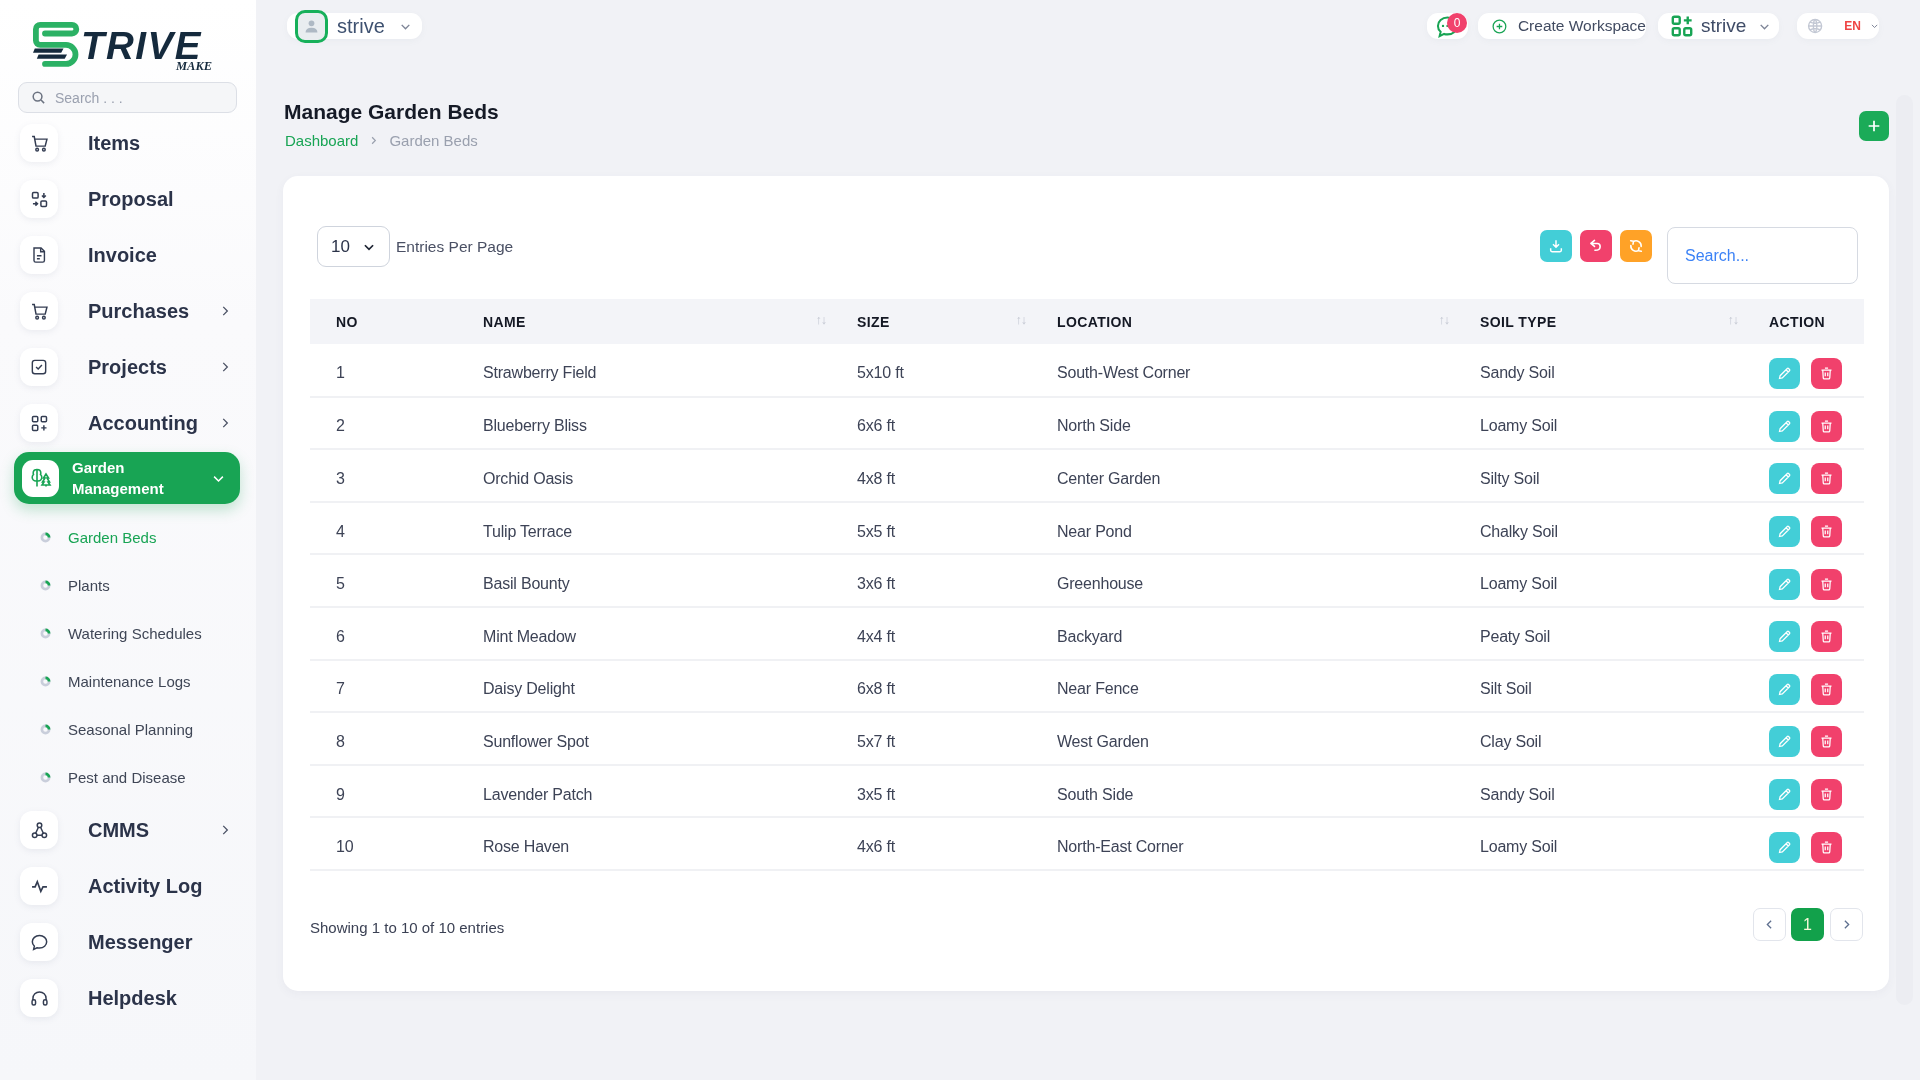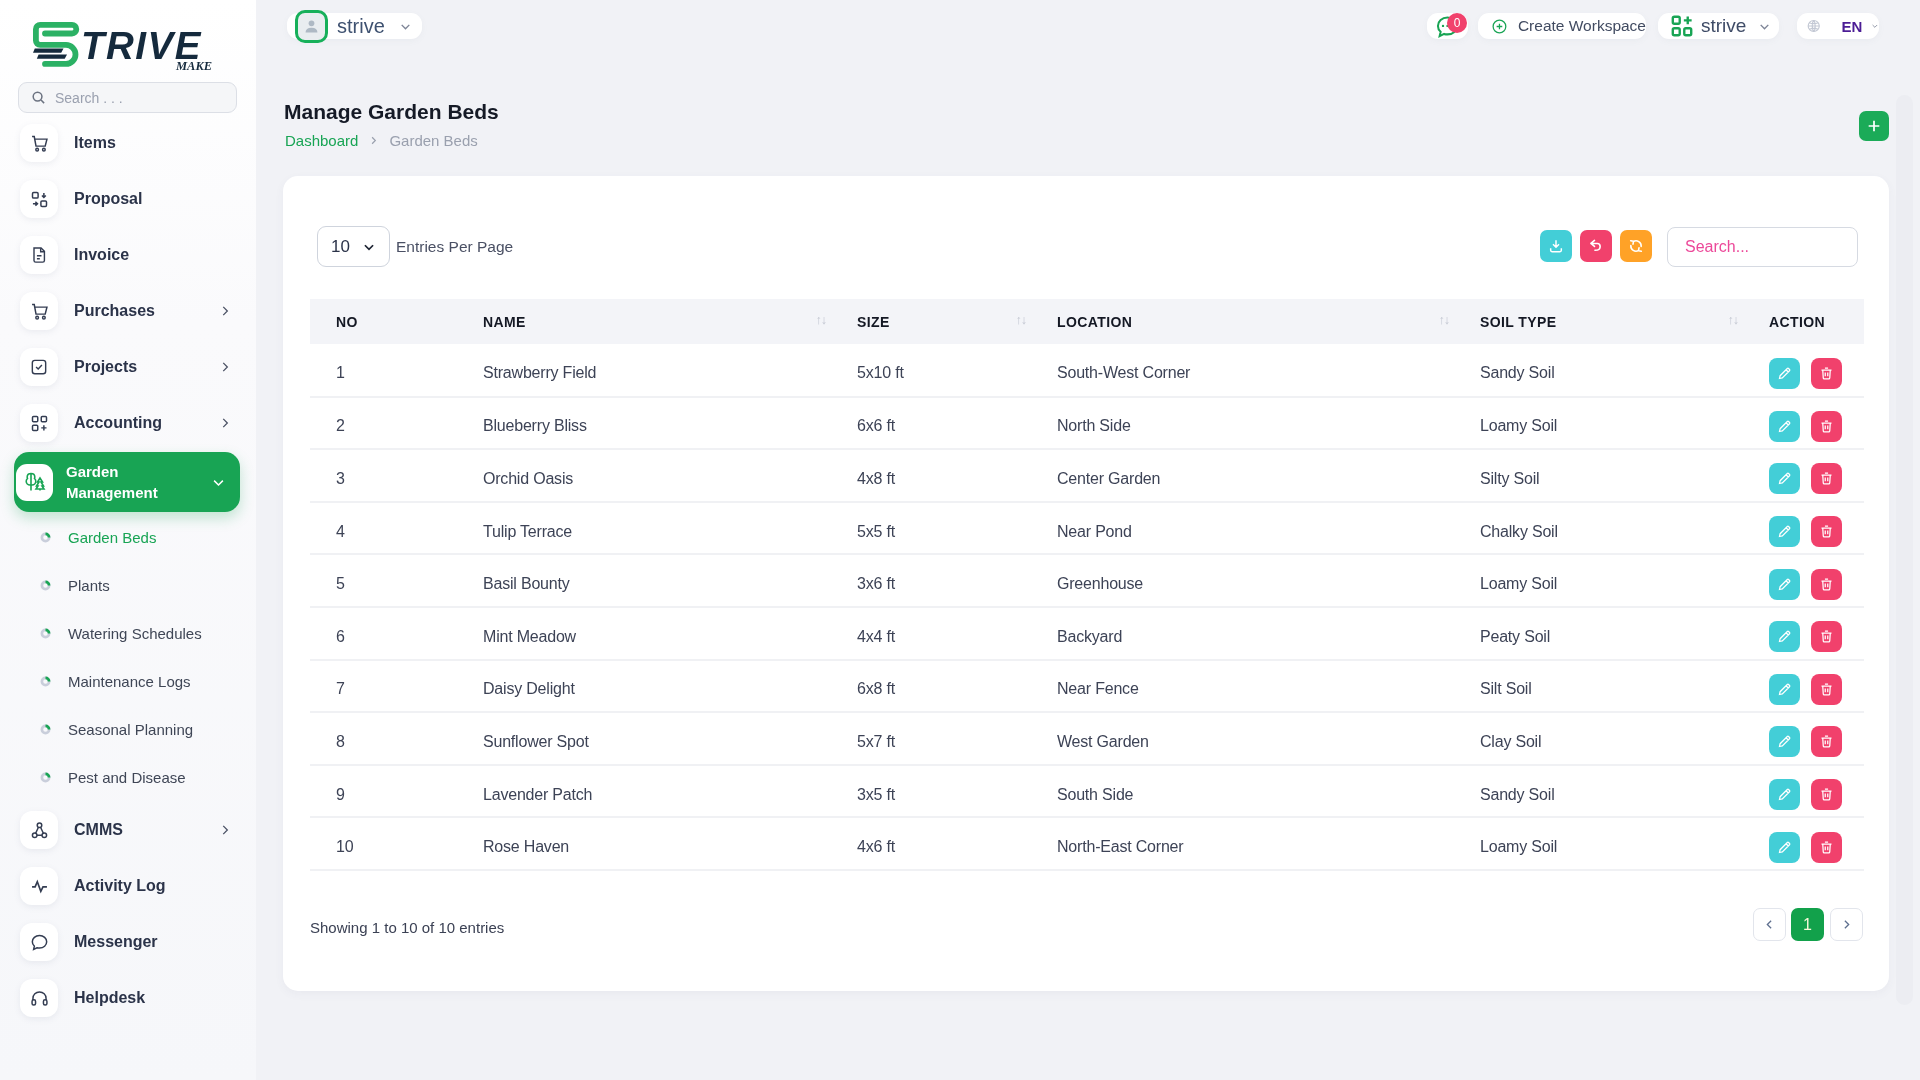--- a/index.html
+++ b/index.html
@@ -5,61 +5,61 @@
 * { margin:0; padding:0; box-sizing:border-box; }
 html,body { width:1920px; height:1080px; overflow:hidden; }
 body { background:#f1f2f6; font-family:"Liberation Sans",sans-serif; color:#252f4a; }
 
 .sidebar { position:absolute; left:0; top:0; width:256px; height:1080px; background:linear-gradient(180deg,#ffffff 0%,#fafafc 30%,#f6f7fa 100%); }
 .logo { position:absolute; left:33px; top:16px; }
 .sb-search { position:absolute; left:18px; top:82px; width:219px; height:31px; background:#f5f6f8; border:1px solid #dcdfe6; border-radius:9px; display:flex; align-items:center; padding-left:12px; color:#9aa0af; font-size:14px; }
 .sb-search svg { margin-right:9px; }
 .mi { position:absolute; left:20px; width:220px; height:40px; display:flex; align-items:center; }
 .mi .tile { width:38px; height:38px; background:#fff; border-radius:12px; box-shadow:0 2px 6px rgba(120,130,157,.12); display:flex; align-items:center; justify-content:center; color:#343d52; flex:none; }
-.mi .lbl { margin-left:16px; font-size:16px; font-weight:bold; color:#2b3349; }
+.mi .lbl { margin-left:30px; font-size:20px; font-weight:bold; color:#2b3349; }
 .mi .chev { margin-left:auto; margin-right:8px; color:#4a5164; }
-.pill { position:absolute; left:14px; top:452px; width:226px; height:60px; background:#18a454; border-radius:15px; display:flex; align-items:center; padding-left:0; box-shadow:0 6px 14px rgba(24,164,84,.25);justify-content:flex-end; }
+.pill { position:absolute; left:14px; top:452px; width:226px; height:52px; background:#18a454; border-radius:15px; display:flex; align-items:center; padding-left:6px; box-shadow:0 6px 14px rgba(24,164,84,.25);justify-content:flex-end; }
 .pill .tile { width:37px; height:37px; background:#fff; border-radius:11px; display:flex; align-items:center; justify-content:center; color:#18a454; flex:none; margin-left:2px; }
 .pill .lbl { margin-left:13px; font-size:15px; font-weight:bold; color:#fff; line-height:21px; }
 .pill .chev { margin-left:auto; margin-right:14px; color:#fff; }
 .smi { position:absolute; left:38px; width:210px; height:48px; display:flex; align-items:center; font-size:15px; color:#3f4656; }
 .smi .ring { margin-right:17px; margin-left:2px; }
 .smi.active { color:#18a454; }
 
 .chip { position:absolute; top:13px; height:26px; background:#fff; border-radius:11px; display:flex; align-items:center; box-shadow:0 2px 6px rgba(120,130,157,.06); }
 .ws { left:287px; width:135px; padding-left:8px; }
 .ws .av { width:33px; height:33px; border:3px solid #17b05a; border-radius:10px; background:#e9edf0; display:flex; align-items:center; justify-content:center; color:#b6c0cb; }
 .ws .nm { margin-left:9px; font-size:20px; color:#3e5170; }
 .ws .chev { margin-left:14px; color:#7d8496; }
 .chat { left:1427px; width:41px; justify-content:center; }
 .badge0 { position:absolute; right:1px; top:0px; width:20px; height:20px; background:#f1416c; border-radius:50%; color:#fff; font-size:12px; display:flex; align-items:center; justify-content:center; }
 .cw { left:1478px; width:168px; padding-left:13px; font-size:15.5px; color:#414b61; white-space:nowrap; }
 .cw svg { margin-right:10px; }
 .wsr { left:1658px; width:121px; padding-left:11px; }
 .wsr .nm { margin-left:6px; font-size:19px; color:#3e4b66; }
 .wsr .chev { margin-left:12px; color:#7d8496; }
 .lang { left:1797px; width:82px; padding-left:9px; }
-.lang .nm { margin-left:20px; font-size:15px; font-weight:bold; color:#4c1d95; }
+.lang .nm { margin-left:20px; font-size:12px; font-weight:bold; color:#ef4444; }
 .lang .chev { margin-left:9px; color:#7d8496; }
 
 .title { position:absolute; left:284px; top:100px; font-size:21px; font-weight:bold; color:#151a26; }
 .crumbs { position:absolute; left:285px; top:132px; font-size:15px; color:#9aa0ae; display:flex; align-items:center; }
 .crumbs .dash { color:#18a454; }
 .crumbs .sep { margin:0 10px; color:#9aa0ae; }
 .plus-btn { position:absolute; left:1859px; top:111px; width:30px; height:30px; background:#1bab58; border-radius:7px; color:#fff; display:flex; align-items:center; justify-content:center; }
 
 .card { position:absolute; left:283px; top:176px; width:1606px; height:815px; background:#fff; border-radius:15px; box-shadow:0 3px 10px rgba(76,87,125,.05); }
 .sel { position:absolute; left:317px; top:226px; width:73px; height:41px; border:1px solid #cfd4dd; border-radius:9px; background:#fff; display:flex; align-items:center; justify-content:center; font-size:17px; color:#2b3349; }
 .sel svg { margin-left:12px; }
 .epp { position:absolute; left:396px; top:238px; font-size:15.5px; color:#4a5064; }
 .tbtn { position:absolute; top:230px; width:32px; height:32px; border-radius:7px; color:#fff; display:flex; align-items:center; justify-content:center; }
 .tbtn.teal { left:1540px; background:#43ced7; }
 .tbtn.pink { left:1580px; background:#f1416c; }
 .tbtn.orange { left:1620px; background:#ffa227; }
-.tsearch { position:absolute; left:1667px; top:227px; width:191px; height:40px; border:1px solid #d6dae2; border-radius:8px; background:#fff; font-size:16px; color:#ec4899; display:flex; align-items:center; padding-left:17px; }
+.tsearch { position:absolute; left:1667px; top:227px; width:191px; height:57px; border:1px solid #d6dae2; border-radius:8px; background:#fff; font-size:16px; color:#3b82f6; display:flex; align-items:center; padding-left:17px; }
 
 table { position:absolute; left:310px; top:299px; border-collapse:collapse; table-layout:fixed; width:1554px; }
 th { height:45px; background:#f3f4f8; text-align:left; font-size:14px; color:#141824; padding-left:26px; position:relative; letter-spacing:.4px; }
 th .sort { position:absolute; right:5px; top:14px; font-size:12.5px; color:#c3c7d2; letter-spacing:-1px; font-weight:normal; }
 td { height:52.6px; font-size:16px; letter-spacing:-0.2px; color:#3d4356; padding-left:26px; padding-top:7px; border-bottom:2px solid #f0f1f4; background:#fff; }
 tr:first-child td { border-top:0; }
 .acts { display:flex; gap:11px; }
 .abtn { width:31px; height:31px; border-radius:8px; display:flex; align-items:center; justify-content:center; color:#fff; }
 .abtn.edit { background:#43ced7; }
 .abtn.del { background:#f1416c; }

